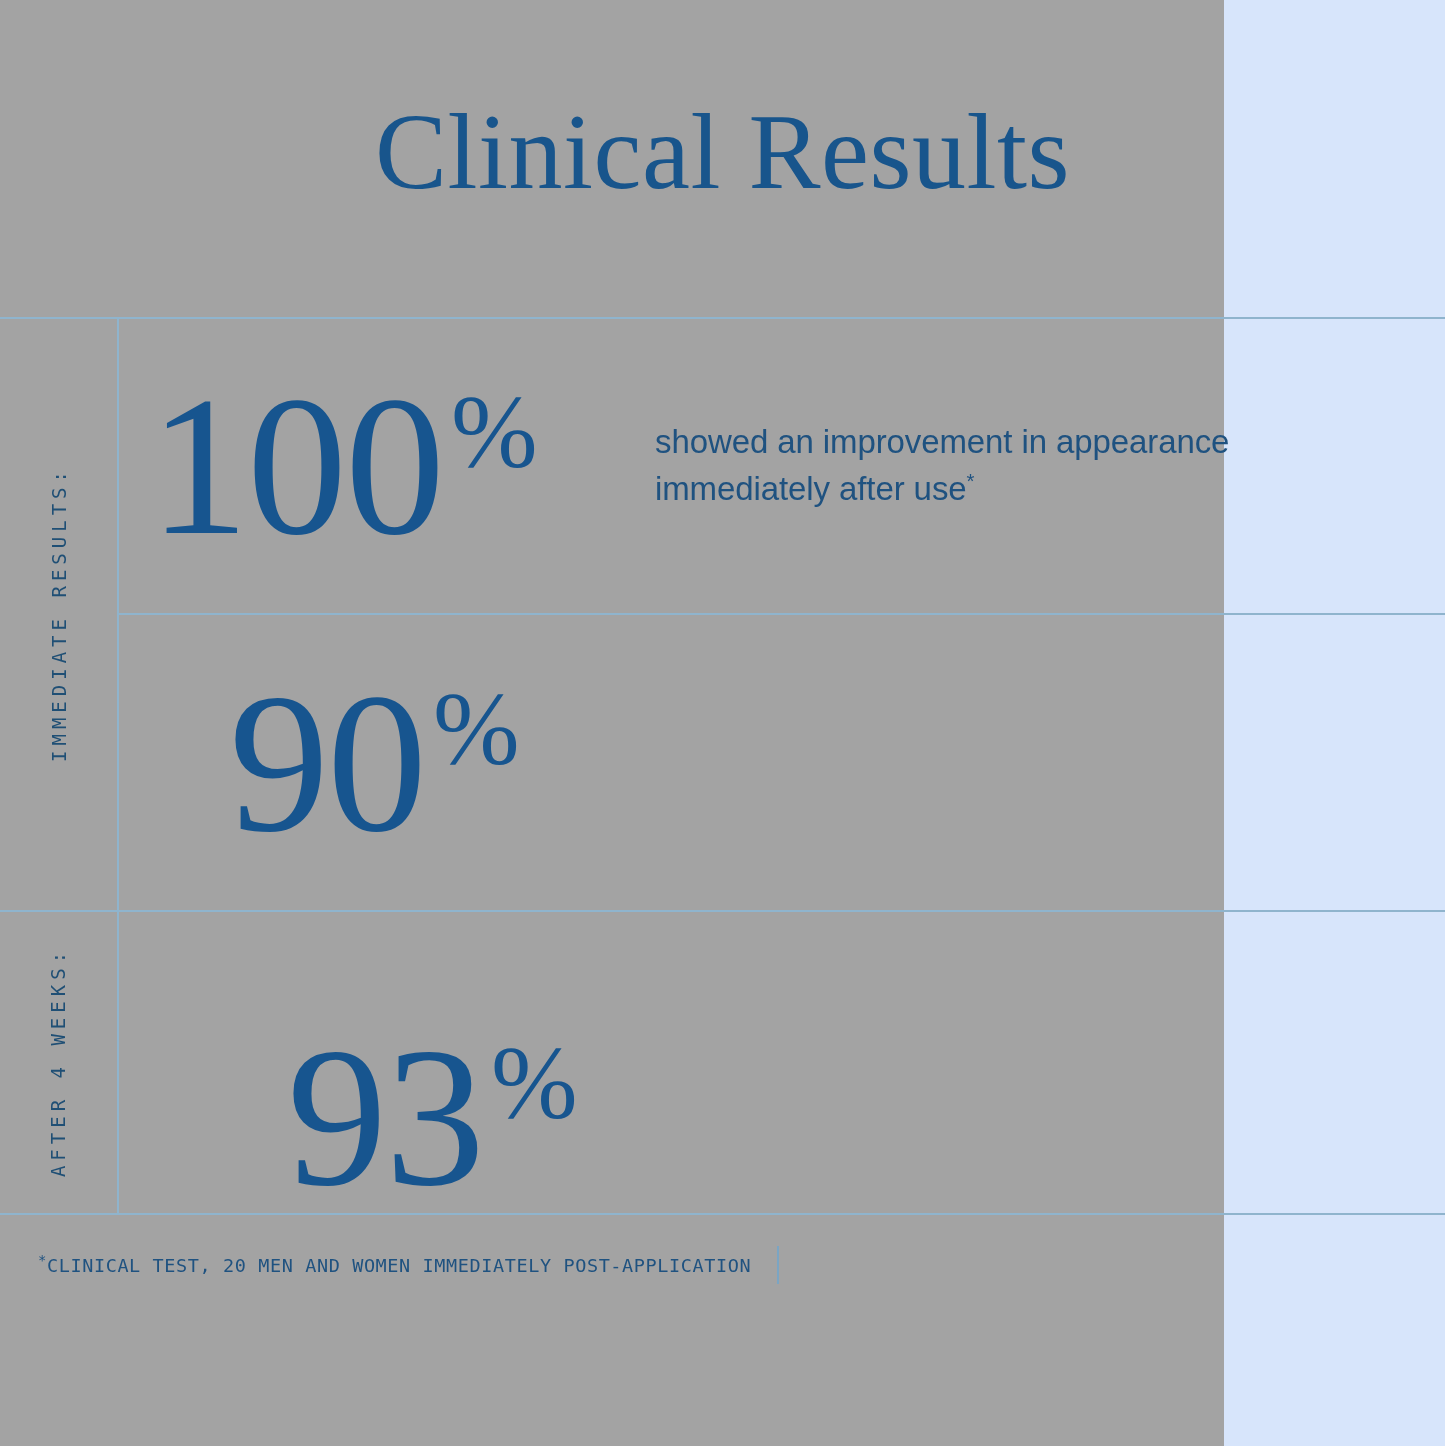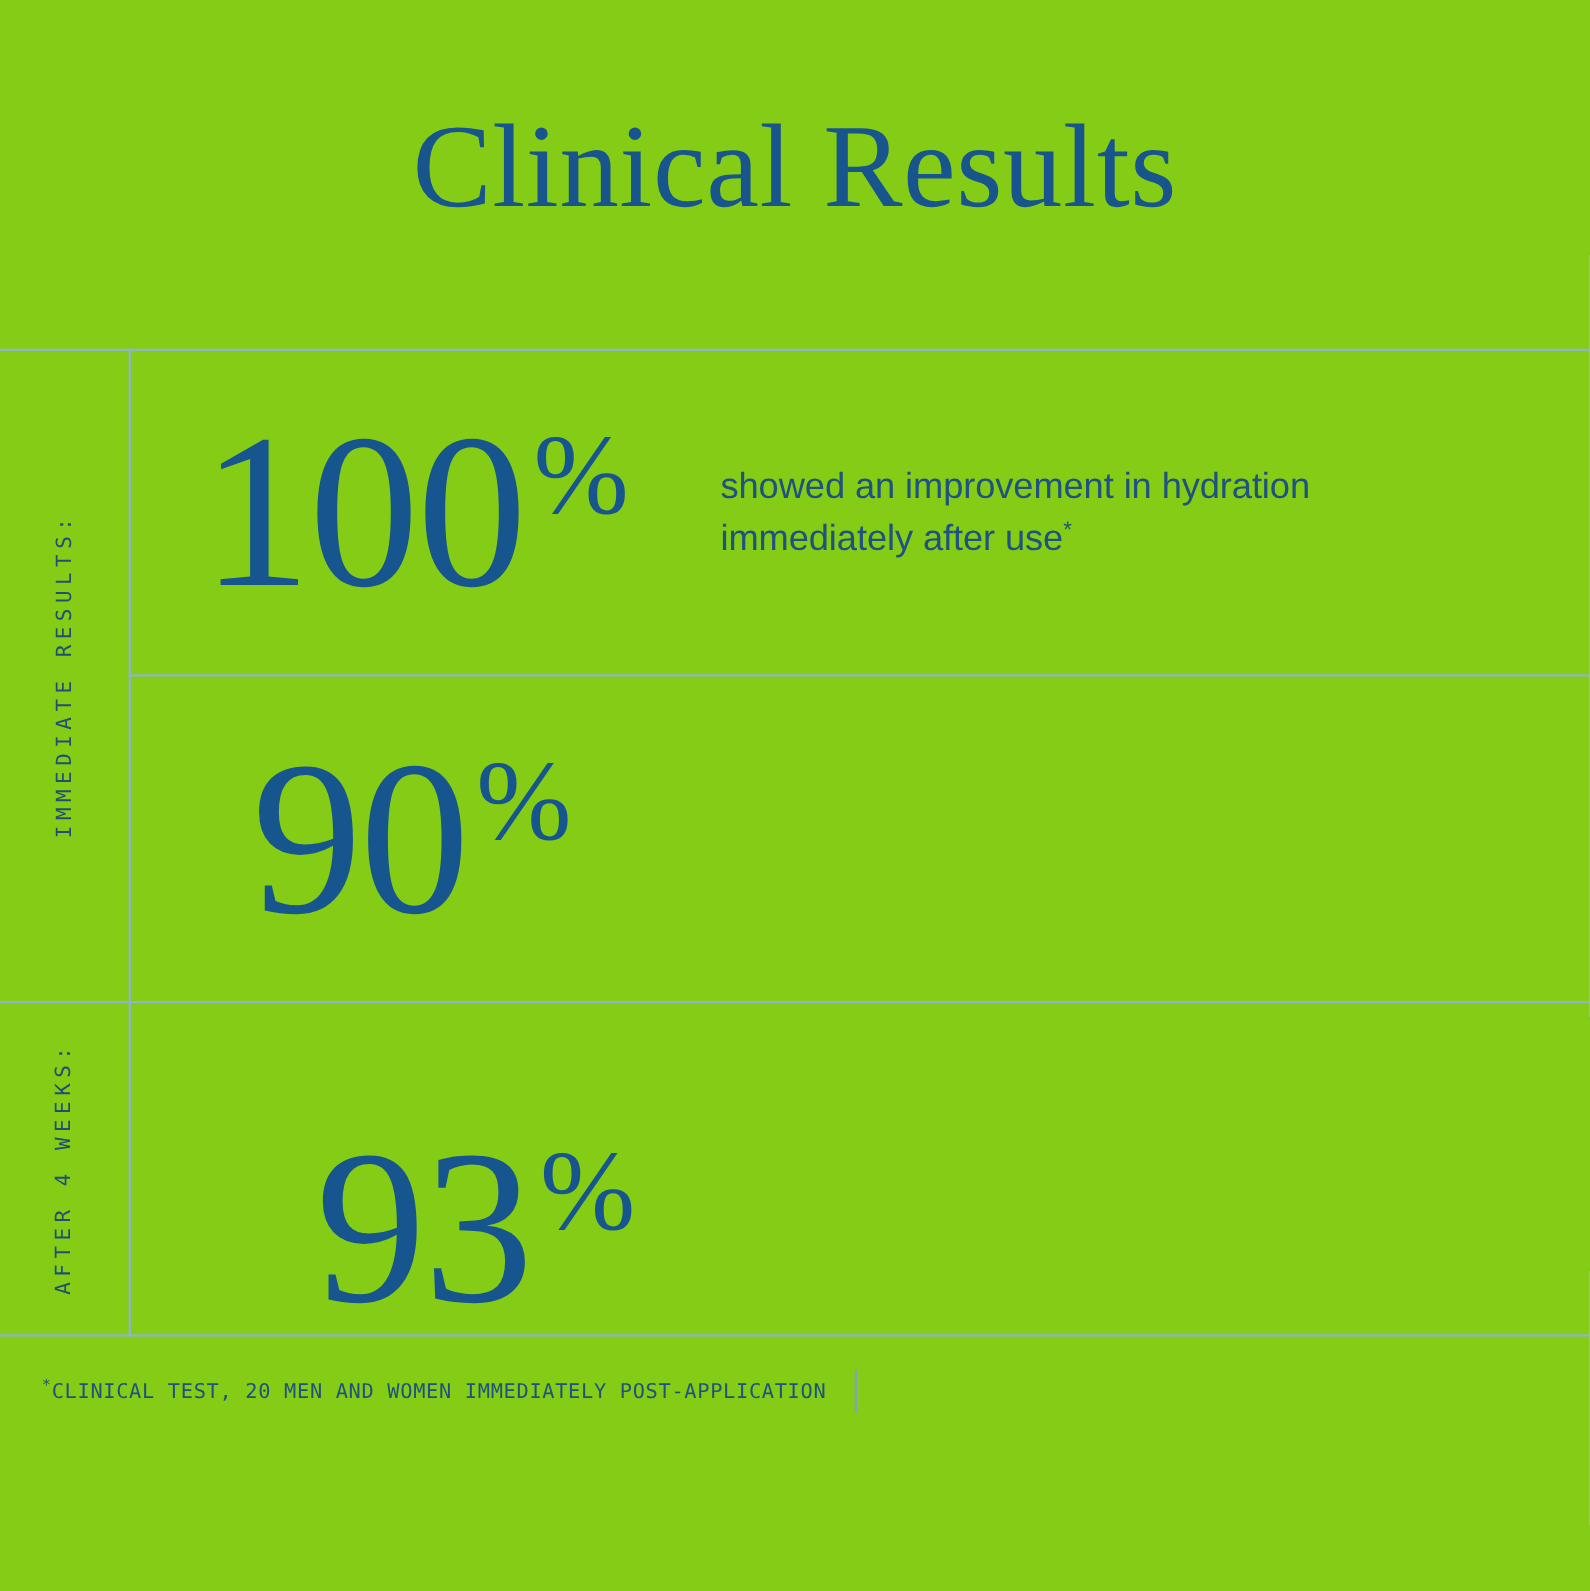--- a/index.html
+++ b/index.html
@@ -9,23 +9,23 @@
   body {
     width: 1445px;
     height: 1446px;
     background: #d7e5fb;
     font-family: "Liberation Sans", sans-serif;
     overflow: hidden;
   }
 
   .page {
     position: relative;
-    width: 1445px;
+    width: 1224px;
     height: 1446px;
-    background: #84cc16;
+    background: #a3a3a3;
     box-sizing: border-box;
     text-decoration: underline;
   }
 
   
   .title-zone {
     position: absolute;
     left: 0;
     top: 0;
     width: 1445px;
@@ -119,21 +119,21 @@
   }
   .stat-text .ln { display: block; }
   .sup {
     font-size: 0.62em;
     vertical-align: super;
     line-height: 0;
   }
 
   
   #row-1 { top: 319px;  height: 294px; }
-  #row-1 .stat-figure { width: 460px; padding-left: 66px; box-sizing: border-box; text-align: right; }
+  #row-1 .stat-figure { width: 460px; padding-left: 32px; box-sizing: border-box; text-align: right; }
   #row-1 .stat-text   { padding-left: 78px; }
 
   #row-2 { top: 615px;  height: 295px; }
   #row-2 .stat-figure { width: 460px; padding-left: 112px; box-sizing: border-box; }
   #row-2 .stat-text   { padding-left: 78px; }
 
   #row-3 { top: 966px;  height: 301px; border-radius: 20px; }
   #row-3 .stat-figure { width: 460px; padding-left: 170px; box-sizing: border-box; }
   #row-3 .stat-text   { padding-left: 68px; }
 
@@ -186,21 +186,21 @@
   <div class="side-label" style="top:910px; height:303px;">
     <span>AFTER 4 WEEKS:</span>
   </div>
 
   <div class="stat-row" id="row-1">
     <div class="stat-figure">
       <span class="stat-number">100</span>
       <span class="stat-pct">%</span>
     </div>
     <div class="stat-text">
-      <span class="ln">showed an improvement in hydration</span>
+      <span class="ln">showed an improvement in appearance</span>
       <span class="ln"><span>immediately after use</span><span class="sup">*</span></span>
     </div>
   </div>
 
   <div class="stat-row" id="row-2">
     <div class="stat-figure">
       <span class="stat-number">90</span>
       <span class="stat-pct">%</span>
     </div>
   </div>

